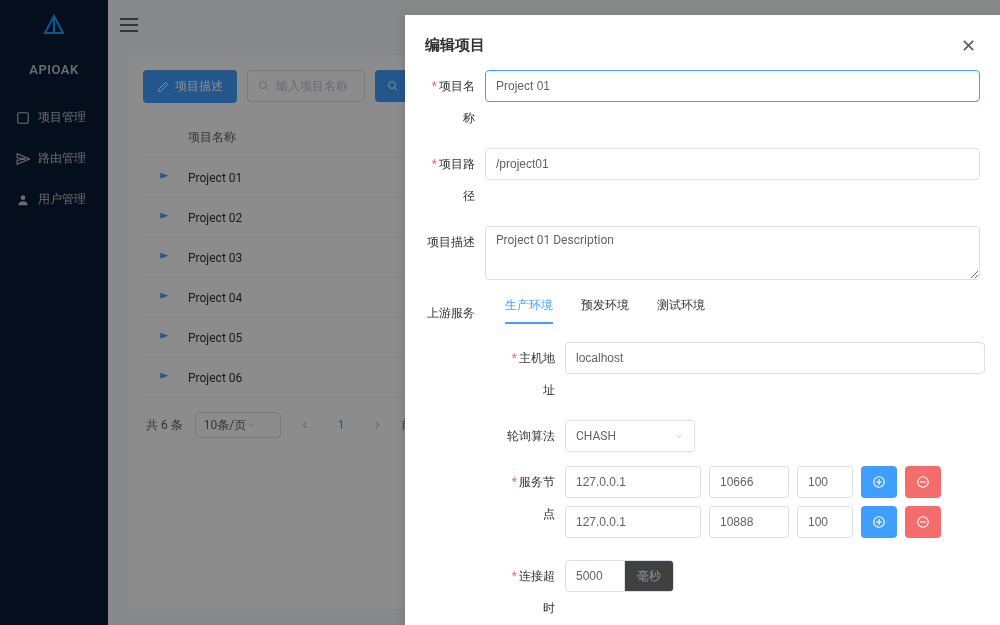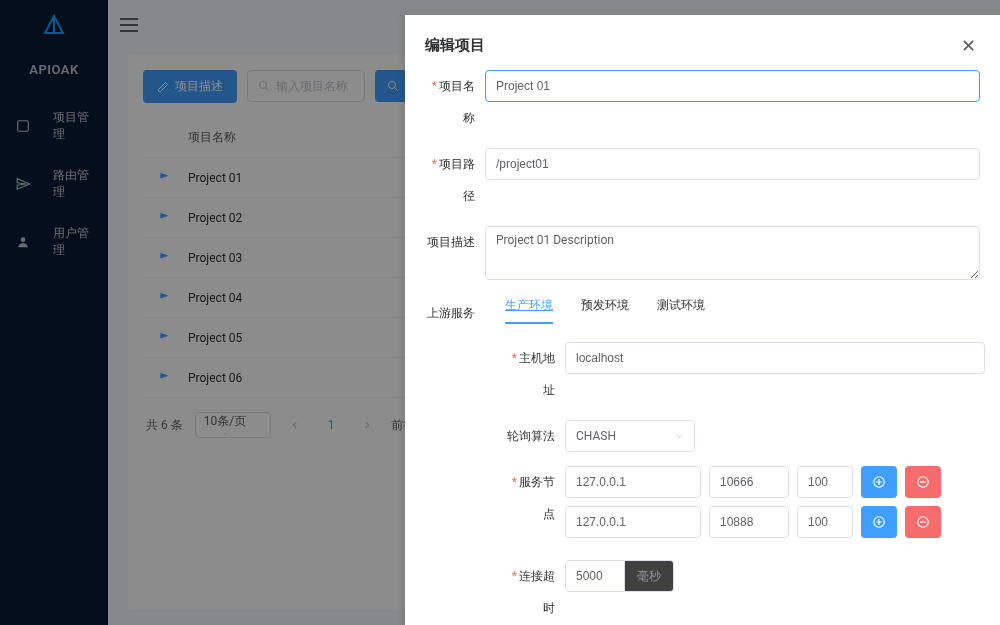--- a/index.html
+++ b/index.html
@@ -4,21 +4,21 @@
 <style>
 * { margin: 0; padding: 0; box-sizing: border-box; }
 body { font-family: -apple-system, BlinkMacSystemFont, "Segoe UI", Roboto, sans-serif; font-size: 13px; color: #303133; background: #f5f7fa; width: 1000px; height: 625px; overflow: hidden; position: relative; }
 
 
 .sidebar { position: absolute; left: 0; top: 0; width: 108px; height: 100%; background: #0a1b33; color: #fff; }
 .logo-area { height: 50px; display: flex; align-items: center; justify-content: center; }
 .logo-triangle { width: 24px; height: 24px; color: #1e9fff; }
 .brand { text-align: center; font-size: 13px; font-weight: 600; letter-spacing: 0.5px; color: #c0c4cc; padding: 12px 0; }
 .nav-items { padding-top: 8px; }
-.nav-item { display: flex; align-items: center; gap: 23px; padding: 12px 16px; font-size: 12px; color: #c0c4cc; cursor: pointer; }
+.nav-item { display: flex; align-items: center; gap: 8px; padding: 12px 16px; font-size: 12px; color: #c0c4cc; cursor: pointer; }
 .nav-item .nav-ico { width: 14px; height: 14px; display: inline-flex; align-items: center; justify-content: center; }
 
 
 .topbar { position: absolute; left: 108px; top: 0; right: 0; height: 50px; display: flex; align-items: center; padding: 0 12px; }
 .hamburger { width: 18px; height: 14px; display: flex; flex-direction: column; justify-content: space-between; cursor: pointer; }
 .hamburger span { height: 2px; background: #606266; }
 
 
 .content { position: absolute; left: 128px; top: 55px; right: 16px; bottom: 16px; background: #fff; border-radius: 4px; }
 .toolbar { display: flex; gap: 10px; padding: 15px; }
@@ -27,21 +27,21 @@
 .search-wrap { display: flex; align-items: center; gap: 6px; border: 1px solid #dcdfe6; border-radius: 4px; padding: 0 10px; height: 32px; width: 118px; color: #c0c4cc; font-size: 12px; }
 .btn-search { background: #409eff; color: #fff; height: 32px; padding: 0 12px; display: inline-flex; align-items: center; gap: 6px; border: none; border-radius: 4px; font-size: 12px; }
 
 .ptable { margin: 0 15px; }
 .ptable-header, .ptable-row { display: grid; grid-template-columns: 30px 1fr 1fr; align-items: center; height: 40px; padding: 0 15px; border-bottom: 1px solid #ebeef5; font-size: 12px; }
 .ptable-header { color: #606266; font-weight: 500; }
 .ptable-row .pico { width: 14px; height: 14px; color: #409eff; }
 .role-tag { display: inline-block; background: #ecf5ff; color: #409eff; padding: 1px 6px; border-radius: 3px; font-size: 11px; }
 
 .pagination { display: flex; align-items: center; gap: 12px; padding: 14px 18px; font-size: 12px; color: #606266; }
-.page-select { border: 1px solid #dcdfe6; border-radius: 4px; height: 26px; padding: 0 24px 0 8px; color: #606266; font-size: 12px; position: relative; display: inline-flex; align-items: center; flex-direction: column; }
+.page-select { border: 1px solid #dcdfe6; border-radius: 4px; height: 26px; padding: 0 24px 0 8px; color: #606266; font-size: 12px; position: relative; display: inline-flex; align-items: center; }
 .pg-btn { width: 24px; height: 24px; display: inline-flex; align-items: center; justify-content: center; color: #c0c4cc; cursor: pointer; }
 .pg-btn.active { color: #409eff; }
 .jump-input { width: 36px; height: 26px; border: 1px solid #dcdfe6; border-radius: 4px; text-align: center; font-size: 12px; }
 
 
 .overlay { position: absolute; inset: 0; background: rgba(0,0,0,0.45); }
 .drawer { position: absolute; top: 15px; right: 0; width: 595px; height: 100%; background: #fff; box-shadow: -2px 0 8px rgba(0,0,0,0.1); overflow-y: auto; }
 .drawer-header { display: flex; justify-content: space-between; align-items: center; padding: 16px 20px 10px; }
 .drawer-title { font-size: 15px; font-weight: 600; }
 .close-x { font-size: 18px; color: #606266; cursor: pointer; padding: 4px; }
@@ -50,21 +50,21 @@
 .form-row { display: flex; align-items: flex-start; margin-bottom: 14px; }
 .form-label { width: 60px; text-align: right; padding-right: 10px; font-size: 12px; color: #303133; line-height: 32px; flex-shrink: 0; }
 .req::before { content: "*"; color: #f56c6c; margin-right: 2px; }
 .form-control { flex: 1; }
 .finput { width: 100%; height: 32px; border: 1px solid #dcdfe6; border-radius: 4px; padding: 0 10px; font-size: 12px; color: #606266; outline: none; }
 .finput.focused { border-color: #409eff; }
 .ftextarea { width: 100%; height: 54px; border: 1px solid #dcdfe6; border-radius: 4px; padding: 6px 10px; font-size: 12px; color: #606266; resize: vertical; outline: none; font-family: inherit; }
 
 .subtabs { display: flex; gap: 28px; padding-left: 20px; }
 .subtab { font-size: 12px; padding-bottom: 8px; cursor: pointer; color: #303133; }
-.subtab.active { color: #409eff; border-bottom: 2px solid #409eff; text-decoration: underline; }
+.subtab.active { color: #409eff; border-bottom: 2px solid #409eff; }
 
 .nested { padding-left: 20px; margin-top: 18px; }
 .nested .form-label { width: 60px; }
 .fselect { width: 130px; height: 32px; border: 1px solid #dcdfe6; border-radius: 4px; padding: 0 10px; font-size: 12px; color: #606266; display: inline-flex; align-items: center; justify-content: space-between; }
 
 .node-row { display: flex; gap: 8px; margin-bottom: 8px; align-items: center; }
 .node-input { height: 32px; border: 1px solid #dcdfe6; border-radius: 4px; padding: 0 10px; font-size: 12px; color: #606266; outline: none; }
 .ni-ip { width: 136px; }
 .ni-port { width: 80px; text-align: left; }
 .ni-weight { width: 56px; }

